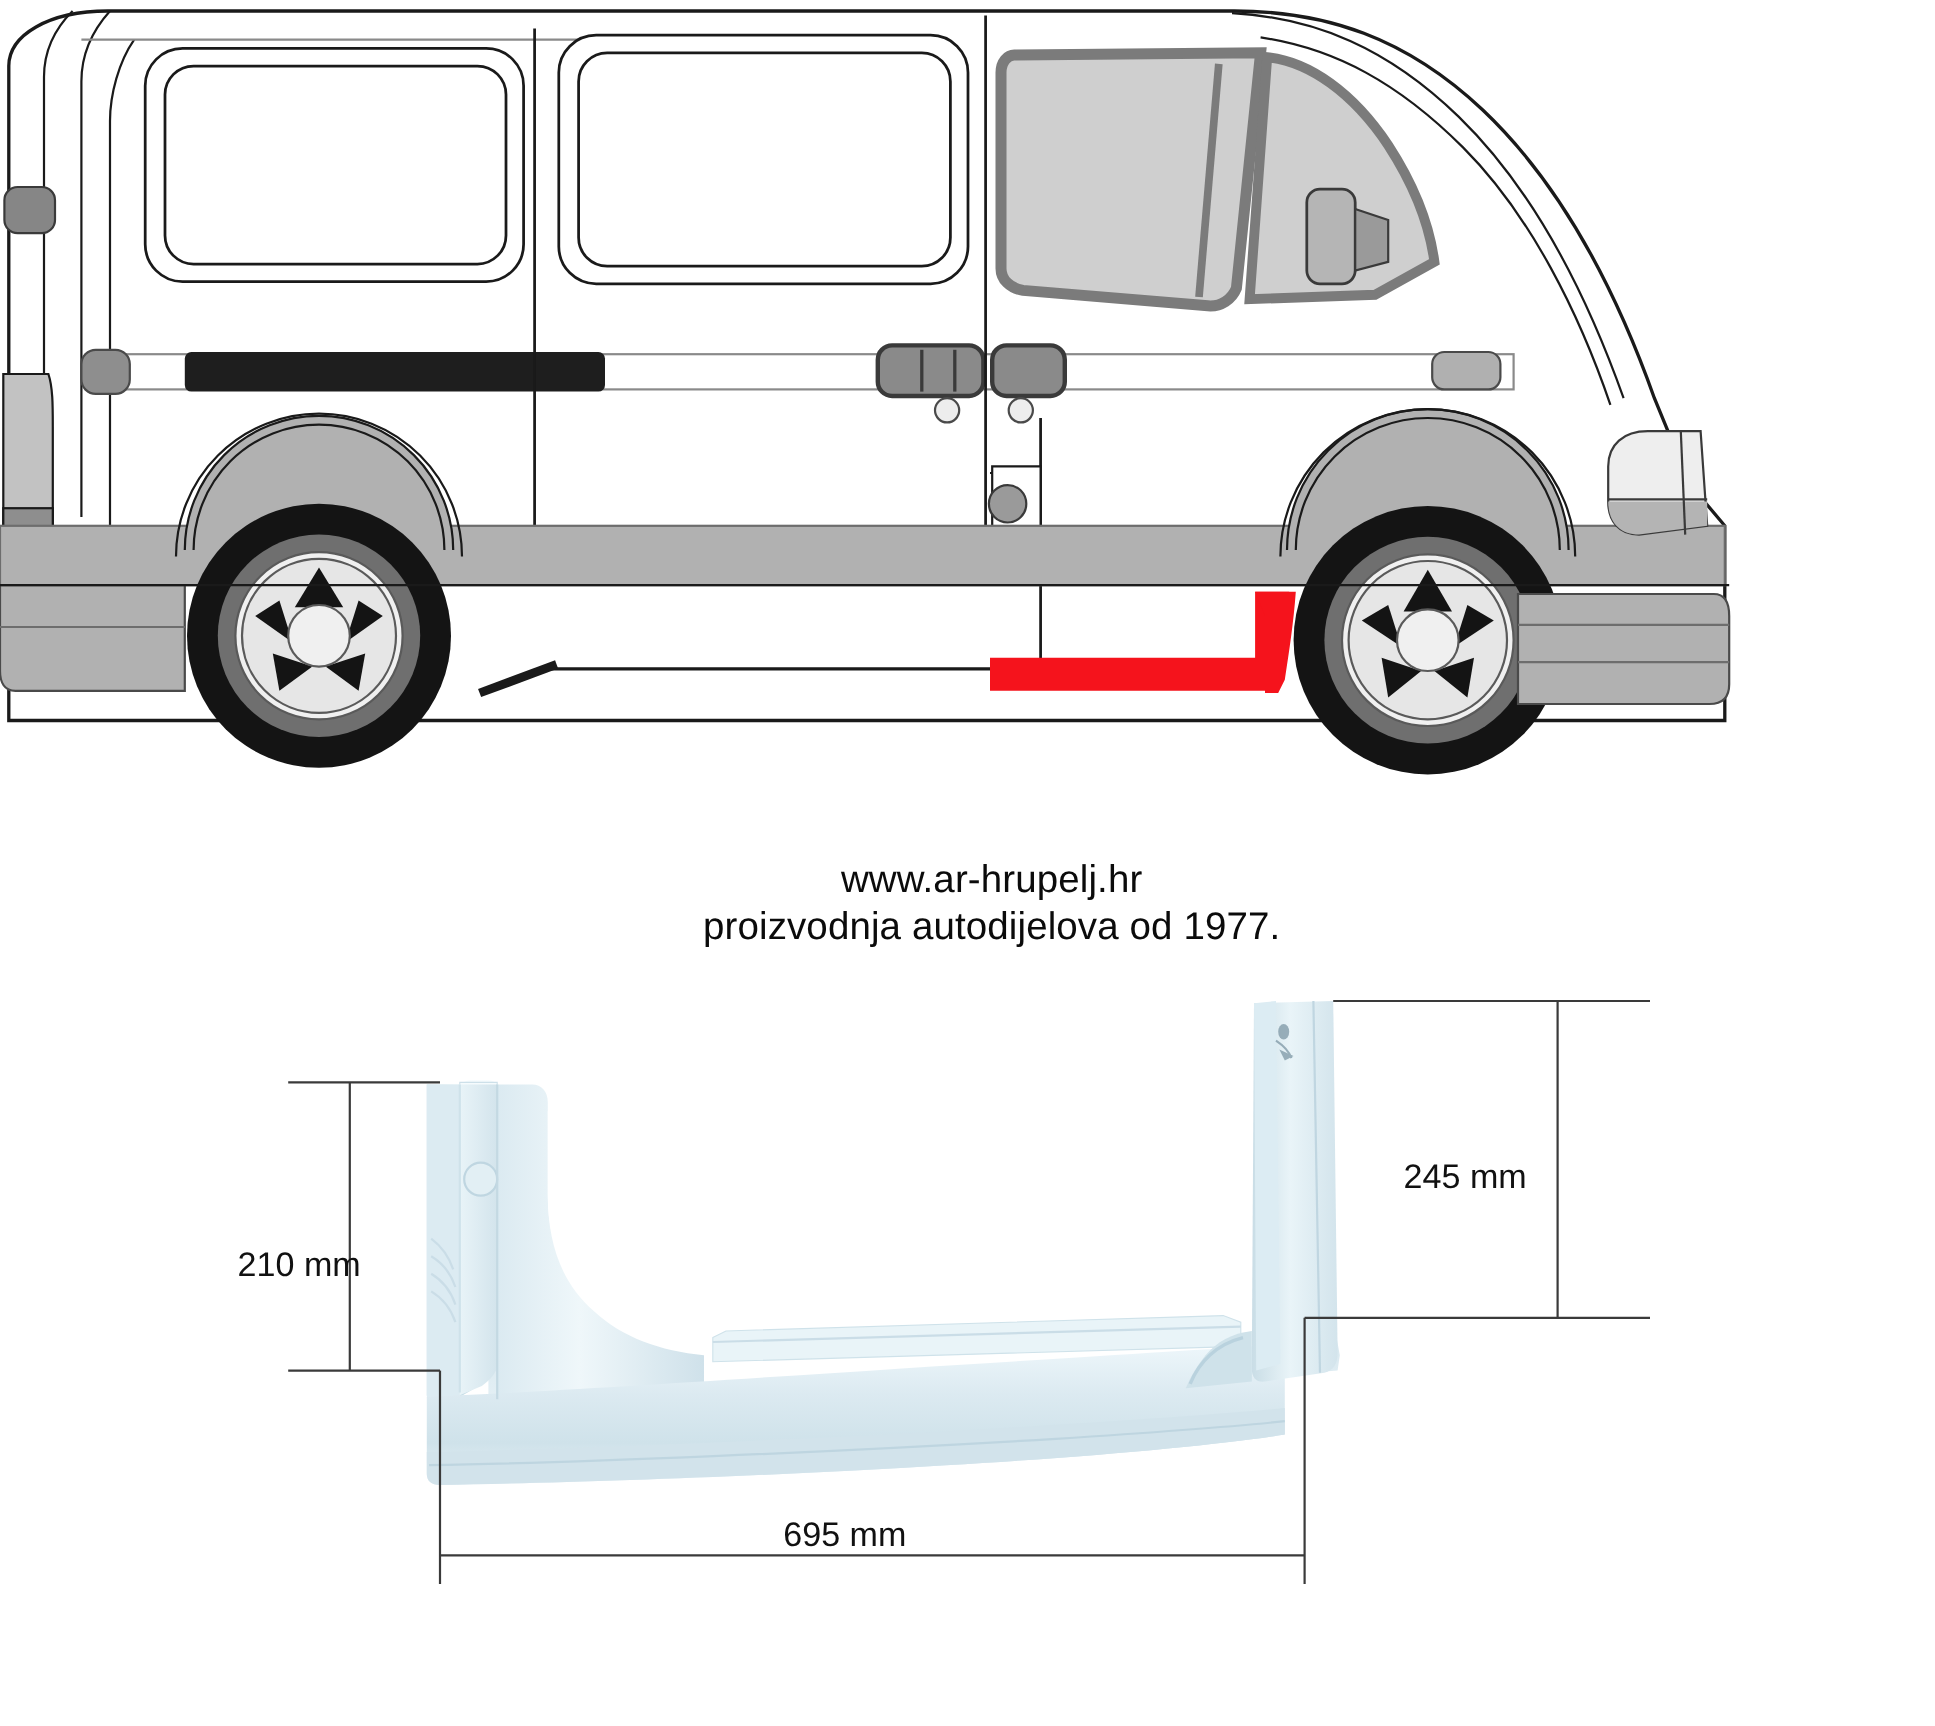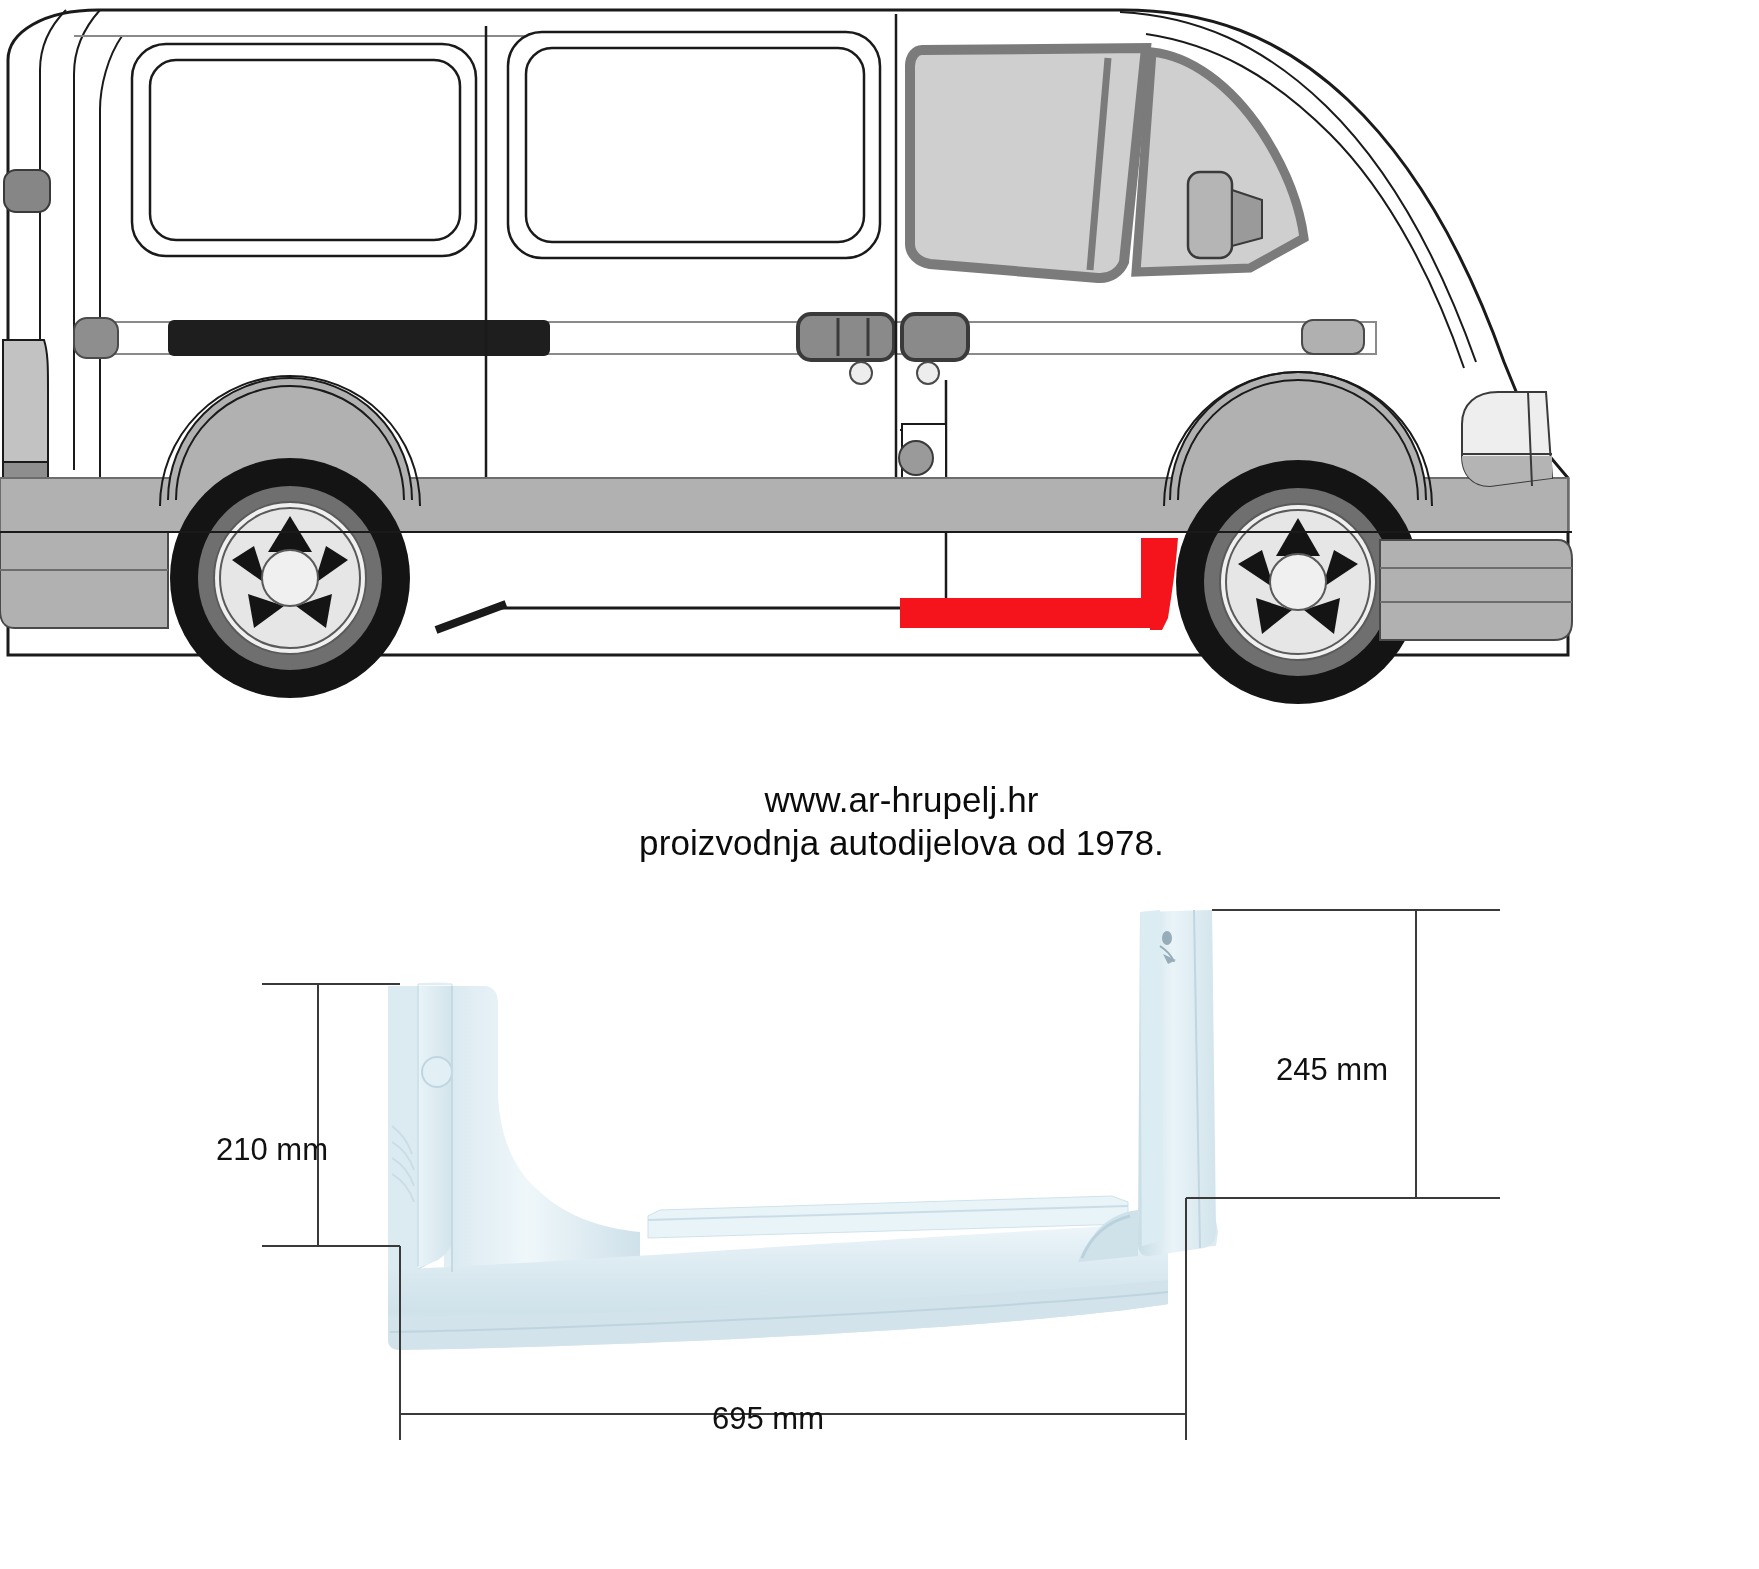--- a/index.html
+++ b/index.html
@@ -194,21 +194,21 @@
     <g fill="none" stroke="#1a1a1a" stroke-width="2">
       <path d="M160,506 A130,130 0 0 1 420,506"></path>
       <path d="M1164,506 A134,134 0 0 1 1432,506"></path>
     </g>
 
     <line x1="0" y1="532" x2="1572" y2="532" stroke="#1a1a1a" stroke-width="2"></line>
   </svg>
 
   <div class="branding">
     <div>www.ar-hrupelj.hr</div>
-    <div>proizvodnja autodijelova od 1978.</div>
+    <div>proizvodnja autodijelova od 1977.</div>
   </div>
 
   <svg class="part-svg" width="1759" height="700" viewBox="0 0 1759 700" style="top:880px;">
 
     <defs>
       <linearGradient id="metalA" x1="0" y1="0" x2="0" y2="1">
         <stop offset="0%" stop-color="#eef7fb"></stop>
         <stop offset="35%" stop-color="#dceaf1"></stop>
         <stop offset="70%" stop-color="#cfe2ea"></stop>
         <stop offset="100%" stop-color="#e6f1f6"></stop>
@@ -338,15 +338,15 @@
       <line x1="1416" y1="30" x2="1416" y2="318"></line>
 
       <line x1="400" y1="366" x2="400" y2="560"></line>
       <line x1="1186" y1="318" x2="1186" y2="560"></line>
       <line x1="400" y1="534" x2="1186" y2="534"></line>
     </g>
   </svg>
 
   <div class="dimlabel" style="left:216px;top:1132px;">210 mm</div>
   <div class="dimlabel" style="left:1276px;top:1052px;">245 mm</div>
-  <div class="dimlabel" style="left:712px;top:1377px;margin-top:24px;">695 mm</div>
+  <div class="dimlabel" style="left:712px;top:1377px;">695 mm</div>
 
 </div>
 
 </body></html>

